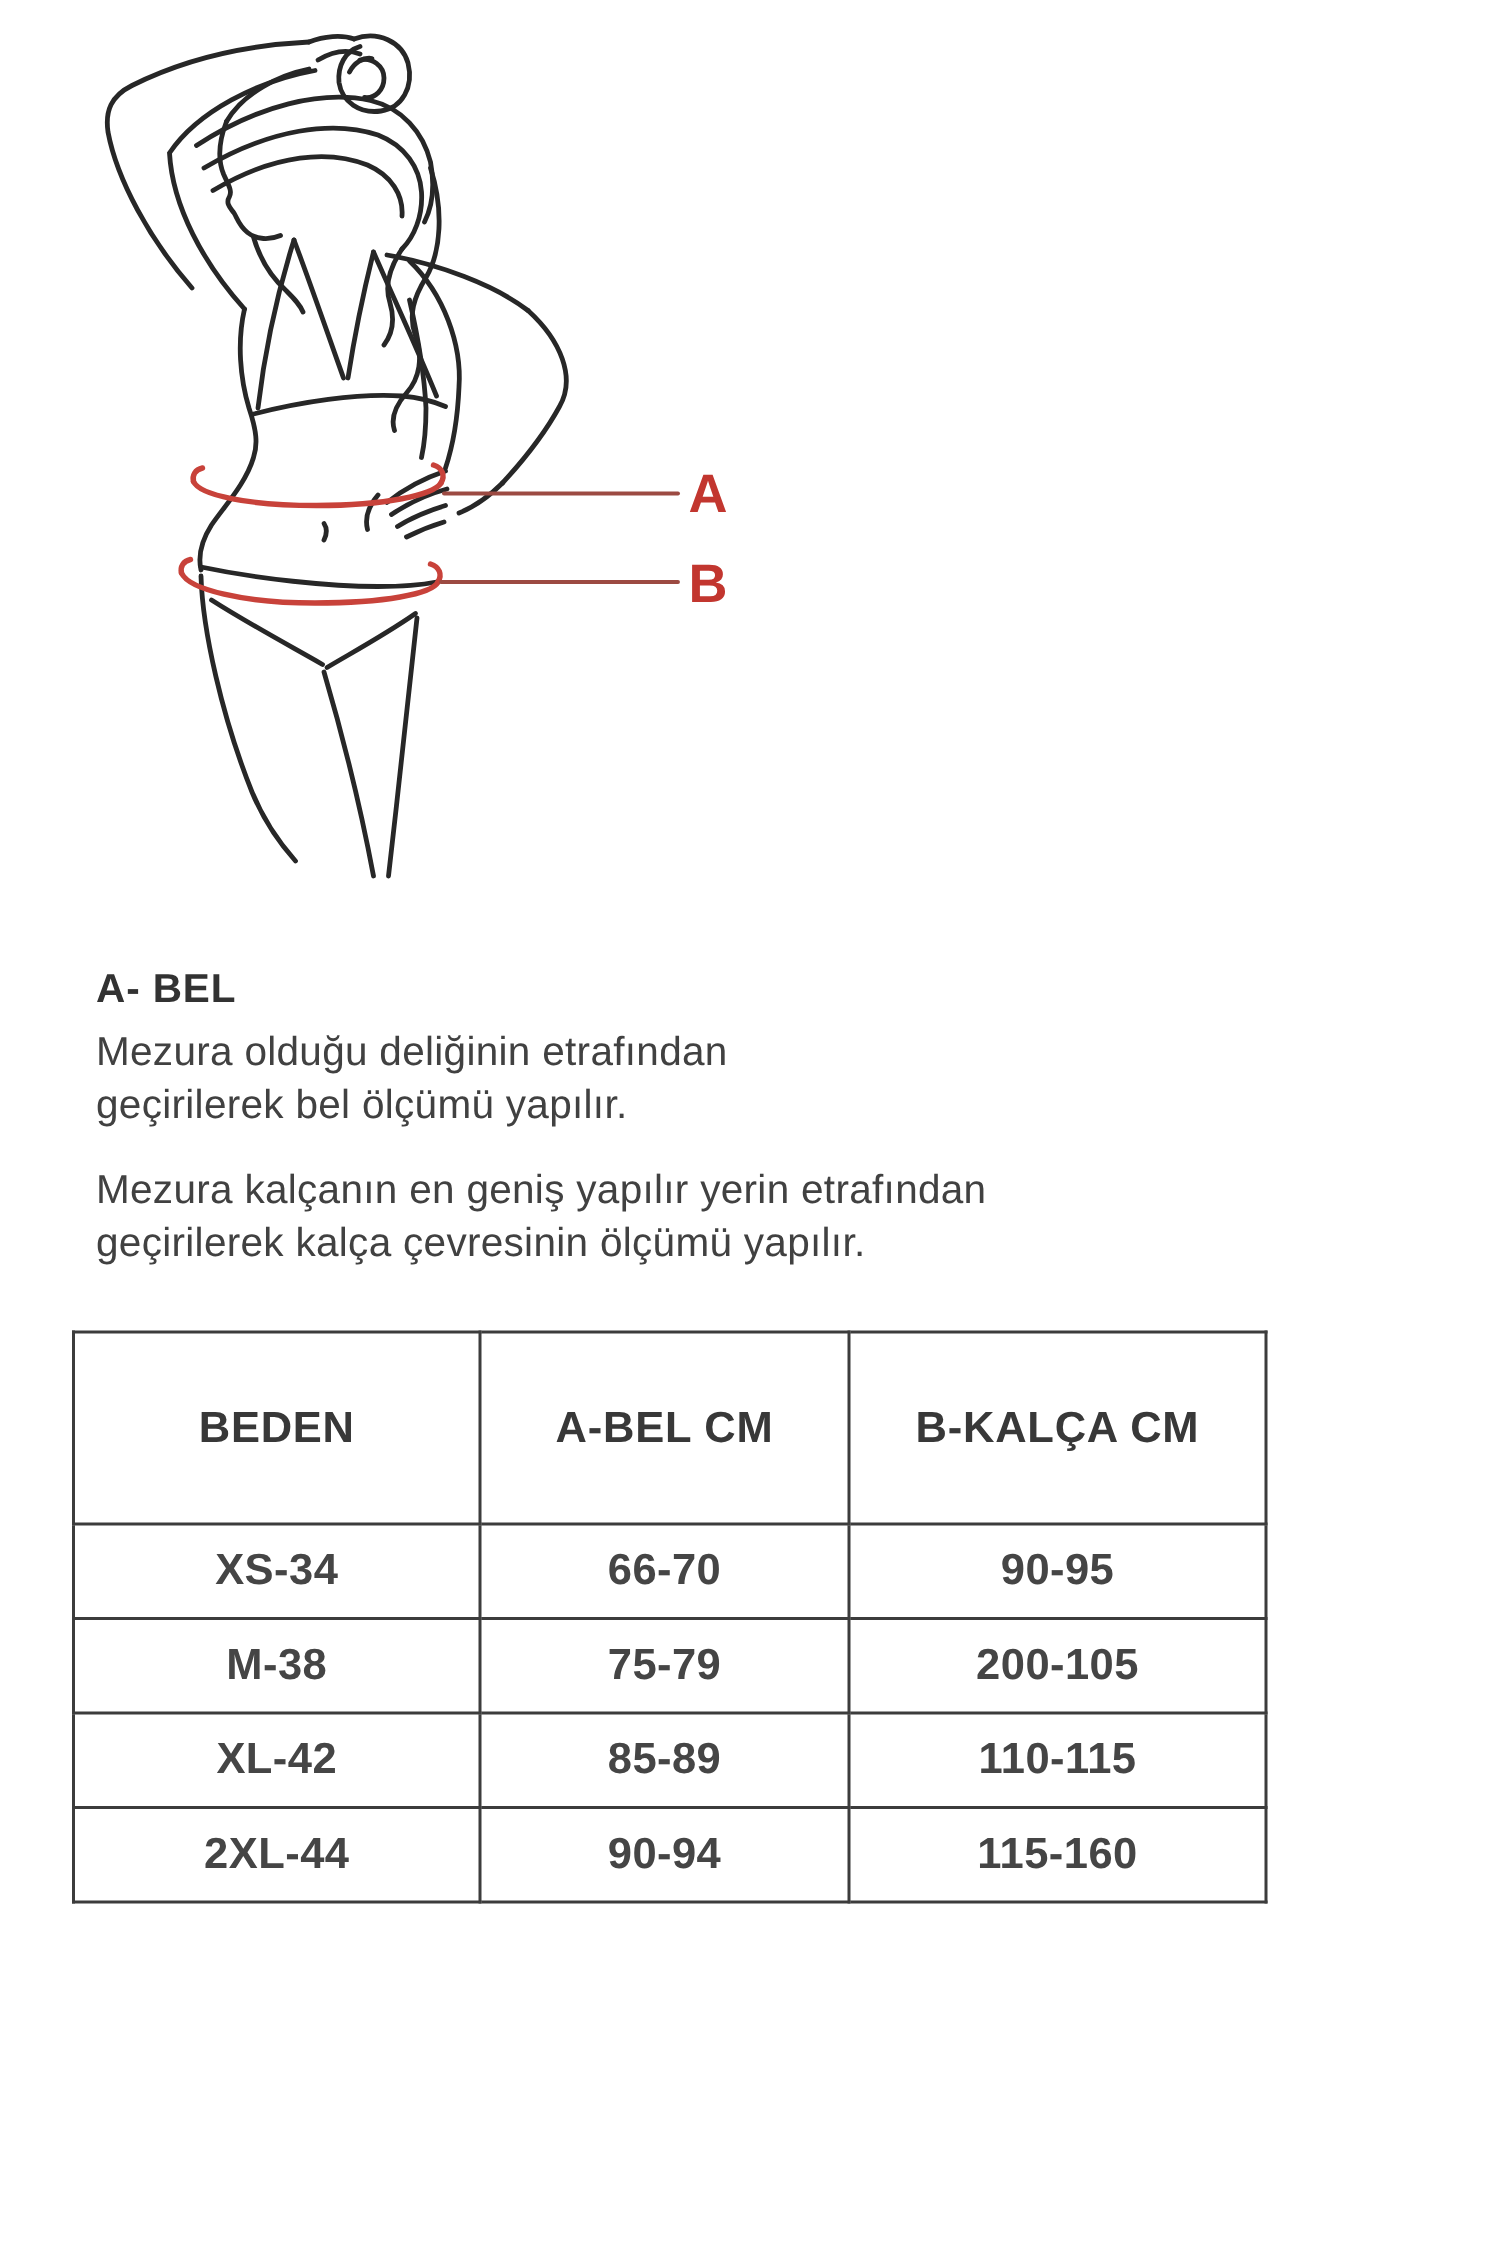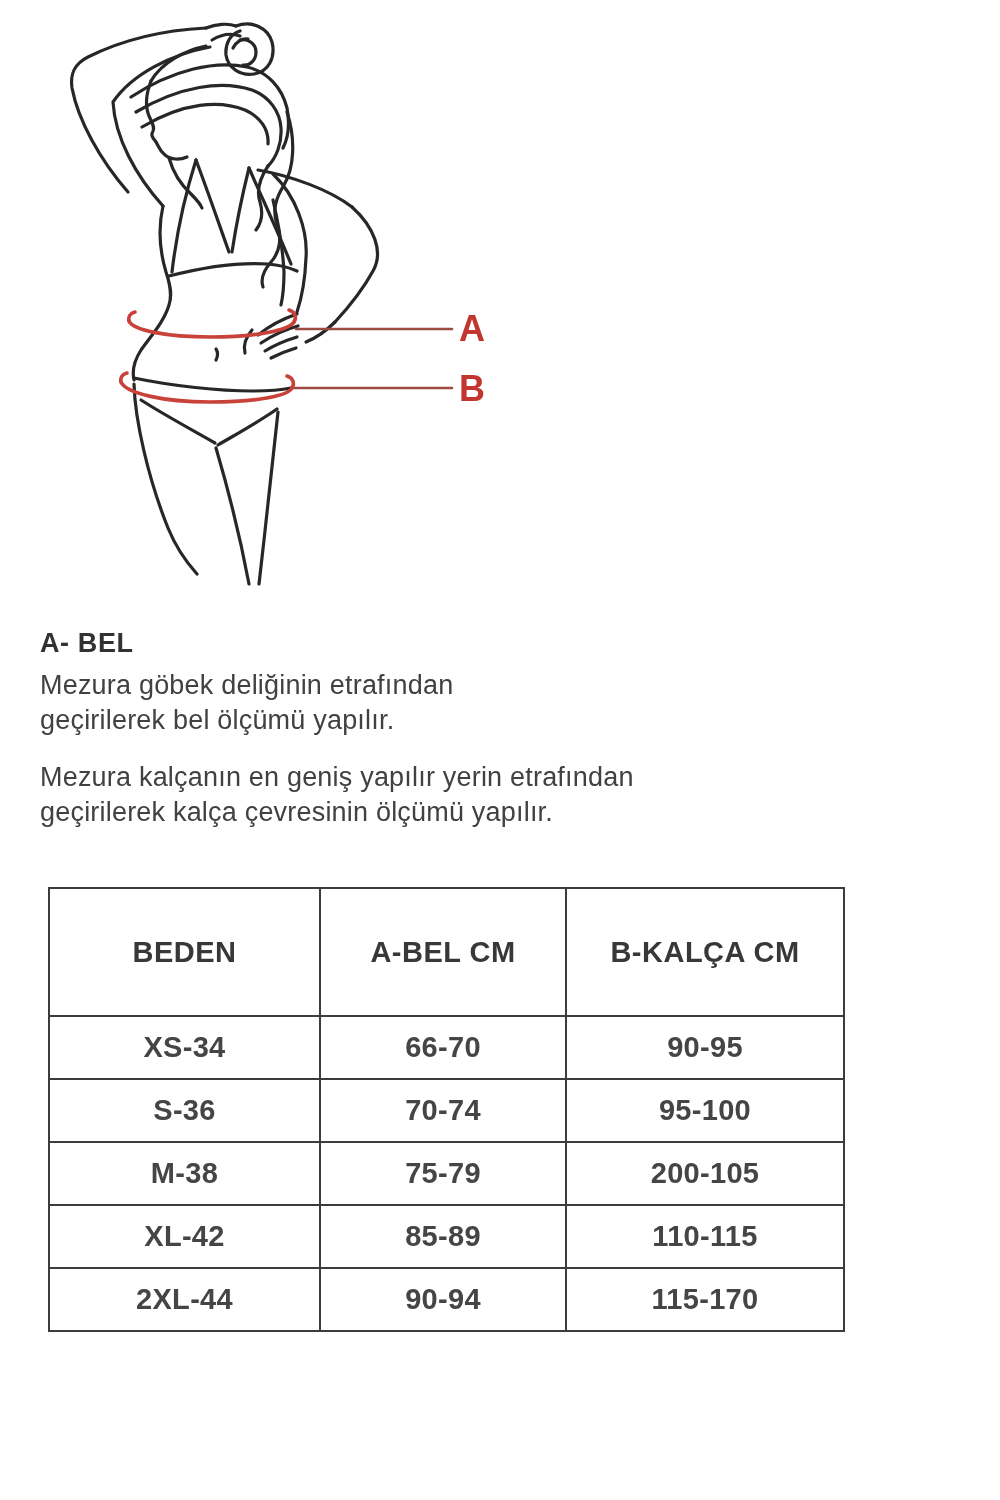--- a/index.html
+++ b/index.html
@@ -3,21 +3,21 @@
 <meta charset="utf-8">
 <style>
   html, body { margin:0; padding:0; background:#ffffff; }
   .page {
     position:relative; width:1000px; height:1500px; background:#ffffff;
     font-family:"Liberation Sans", sans-serif; overflow:hidden;
   }
   .figure-area { position:absolute; left:0; top:0; width:520px; height:625px; }
   .figure-area svg { display:block; width:520px; height:625px; }
 
-  .text-section { position:absolute; left:40px; width:760px; }
+  .text-section { position:absolute; left:64px; width:760px;margin-top:16px; }
   .section-a { top:628px; }
   .section-b { top:760px; }
   .text-section h3 {
     margin:0 0 9px 0; font-size:27px; font-weight:bold; color:#323232;
     letter-spacing:0.6px;
   }
   .text-section p {
     margin:0; font-size:27px; line-height:35px; color:#414141;
     letter-spacing:0.2px;
   }
@@ -124,21 +124,21 @@
         <path d="M 294,388 L 452,388"></path>
       </g>
 
       <text x="459" y="341" font-family="Liberation Sans, sans-serif" font-size="36" font-weight="bold" fill="#c2362f">A</text>
       <text x="459" y="401" font-family="Liberation Sans, sans-serif" font-size="36" font-weight="bold" fill="#c2362f">B</text>
     </svg>
   </div>
 
   <div class="text-section section-a">
     <h3>A- BEL</h3>
-    <p>Mezura göbek deliğinin etrafından</p>
+    <p>Mezura olduğu deliğinin etrafından</p>
     <p>geçirilerek bel ölçümü yapılır.</p>
   </div>
 
   <div class="text-section section-b">
     <p>Mezura kalçanın en geniş yapılır yerin etrafından</p>
     <p>geçirilerek kalça çevresinin ölçümü yapılır.</p>
   </div>
 
   <table class="size-table">
     <colgroup>
@@ -153,41 +153,36 @@
         <th>B-KALÇA CM</th>
       </tr>
     </thead>
     <tbody>
     <tr>
       <td>XS-34</td>
       <td>66-70</td>
       <td>90-95</td>
     </tr>
 
-    <tr>
-      <td>S-36</td>
-      <td>70-74</td>
-      <td>95-100</td>
-    </tr>
 
     <tr>
       <td>M-38</td>
       <td>75-79</td>
       <td>200-105</td>
     </tr>
 
 
     <tr>
       <td>XL-42</td>
       <td>85-89</td>
       <td>110-115</td>
     </tr>
 
     <tr>
       <td>2XL-44</td>
       <td>90-94</td>
-      <td>115-170</td>
+      <td>115-160</td>
     </tr>
 
   </tbody>
   </table>
 
 </div>
 
 </body></html>

